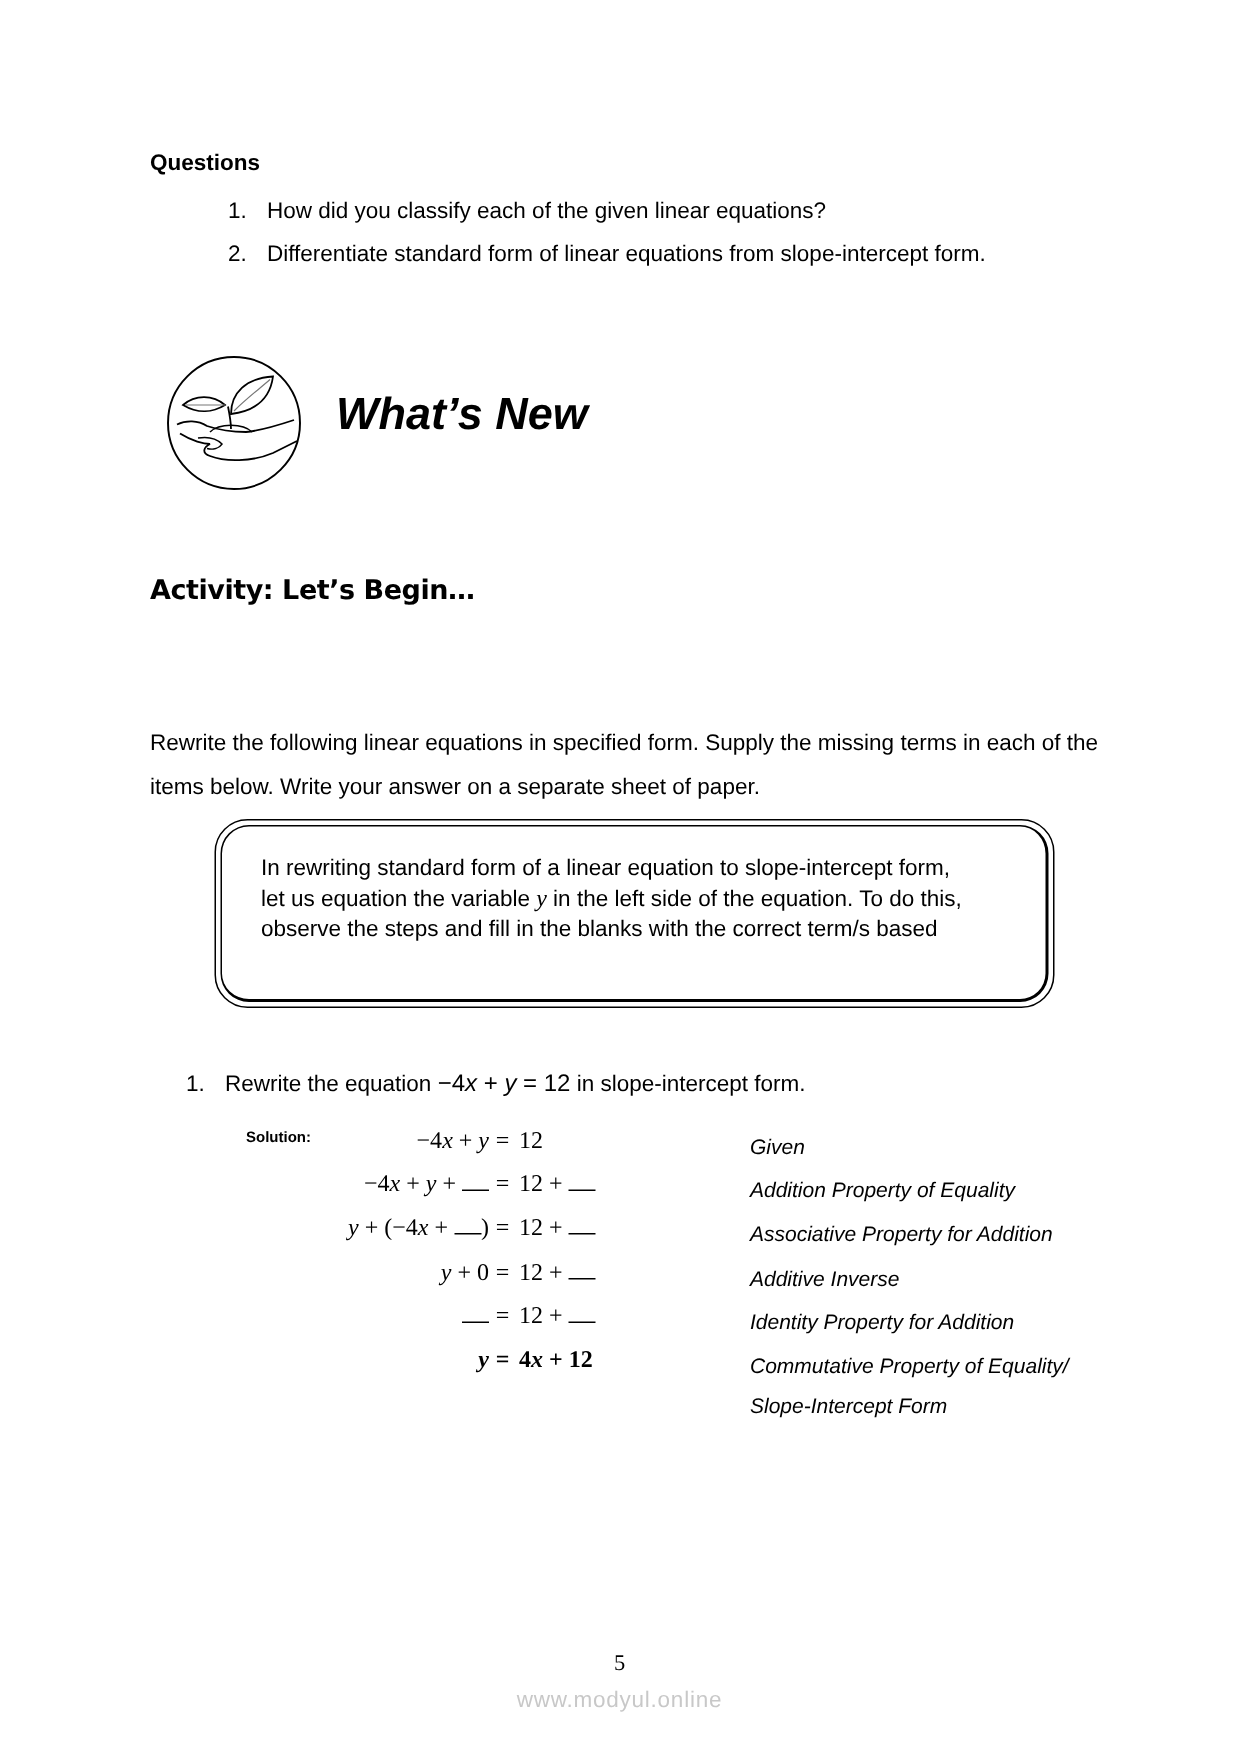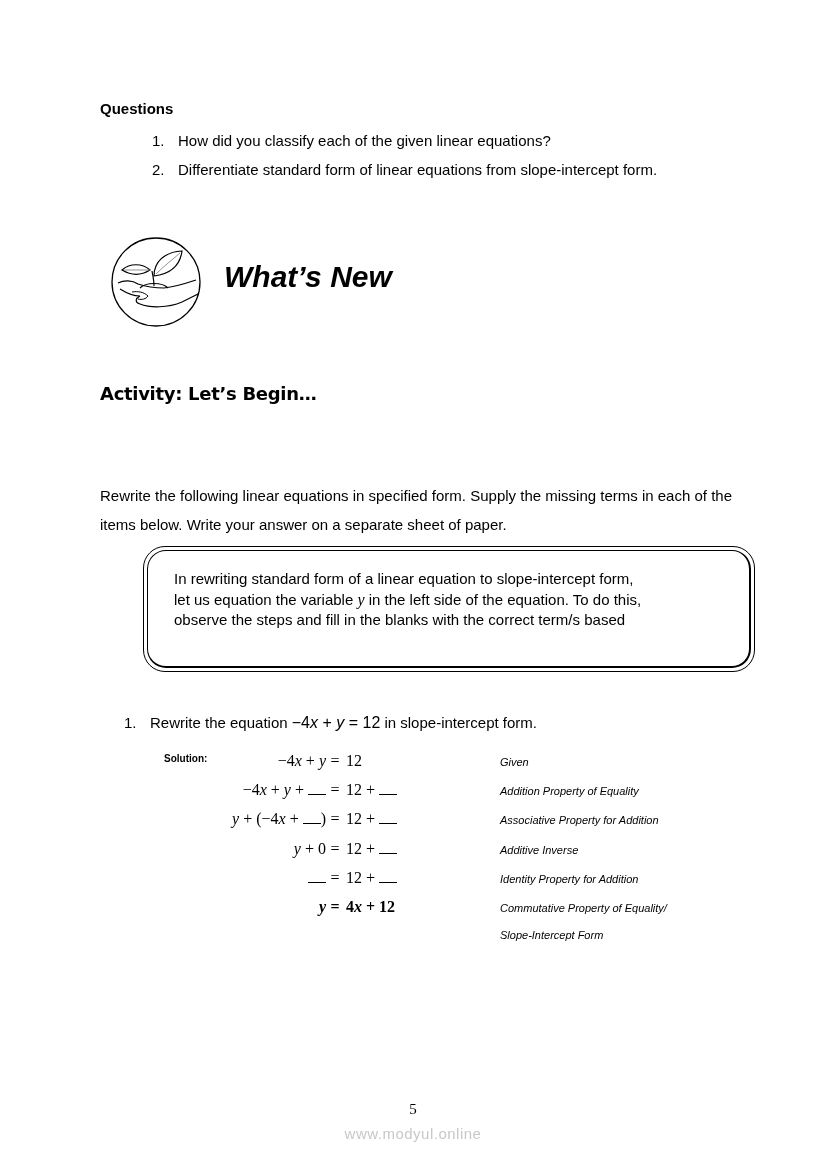--- a/index.html
+++ b/index.html
@@ -12,40 +12,40 @@
   .q1 { top: 132px; }
   .q2 { top: 161px; }
 
   .icon-wrap { left: 110px; top: 236px; width: 92px; height: 92px; }
   .section-title { left: 224px; top: 260px; font-size: 30px; font-weight: bold; font-style: italic; }
 
   .activity-title { left: 100px; top: 383px; font-size: 18px; font-weight: bold; font-family: "DejaVu Sans", sans-serif; letter-spacing: -0.3px; }
 
   .instructions { left: 100px; top: 453px; width: 632px; font-size: 15px; line-height: 29px; text-align: justify; text-align-last: left; margin-top: 28px; }
 
-  .note-box { left: 143px; top: 546px; width: 612px; height: 126px; box-sizing: border-box; border: 1px solid #000; border-radius: 22px; padding: 3px; }
+  .note-box { left: 143px; top: 546px; width: 560px; height: 126px; box-sizing: border-box; border: 1px solid #000; border-radius: 22px; padding: 3px; }
   .note-box-inner { width: 100%; height: 100%; box-sizing: border-box; border: 1px solid #000; border-right-width: 2px; border-bottom-width: 2px; border-radius: 19px; padding: 18px 20px 0 26px; font-size: 15px; line-height: 20.5px; }
   .mathvar { font-family: "Liberation Serif", serif; font-style: italic; font-size: 16px; }
 
   .problem { left: 124px; top: 714px; font-size: 15px; }
   .problem .num { display: inline-block; width: 26px; }
   .math { font-family: Liberation Sans, sans-serif; font-size: 16px; }
   .math i { font-style: italic; }
 
   .solution-label { left: 164px; top: 753px; font-size: 10px; font-weight: bold; }
 
   .eq-row { left: 150px; width: 340px; height: 22px; font-family: "Liberation Serif", serif; font-size: 16px; }
   .eq-lhs { position: absolute; right: 164px; text-align: right; white-space: nowrap; }
   .eq-eq { position: absolute; left: 178px; width: 14px; text-align: center; }
   .eq-rhs { position: absolute; left: 196px; white-space: nowrap; }
   .eq-row i { font-style: italic; }
   .eq-bold { font-weight: bold; }
   .blank { display: inline-block; width: 18px; border-bottom: 1px solid #000; height: 12px; vertical-align: baseline; }
 
-  .reason { left: 500px; font-size: 11px; font-style: italic; }
+  .reason { left: 500px; font-size: 14px; font-style: italic; }
 
   .page-num { left: 0; width: 826px; top: 1101px; text-align: center; font-family: "Liberation Serif", serif; font-size: 15px; }
   .watermark { left: 0; width: 826px; top: 1125px; text-align: center; font-size: 15px; color: #c8c8c8; letter-spacing: 0.5px; }
 </style>
 </head>
 <body>
 
 <div class="abs q-heading">Questions</div>
 <div class="abs q-item q1">
   <span class="num">1.</span><span>How did you classify each of the given linear equations?</span>

